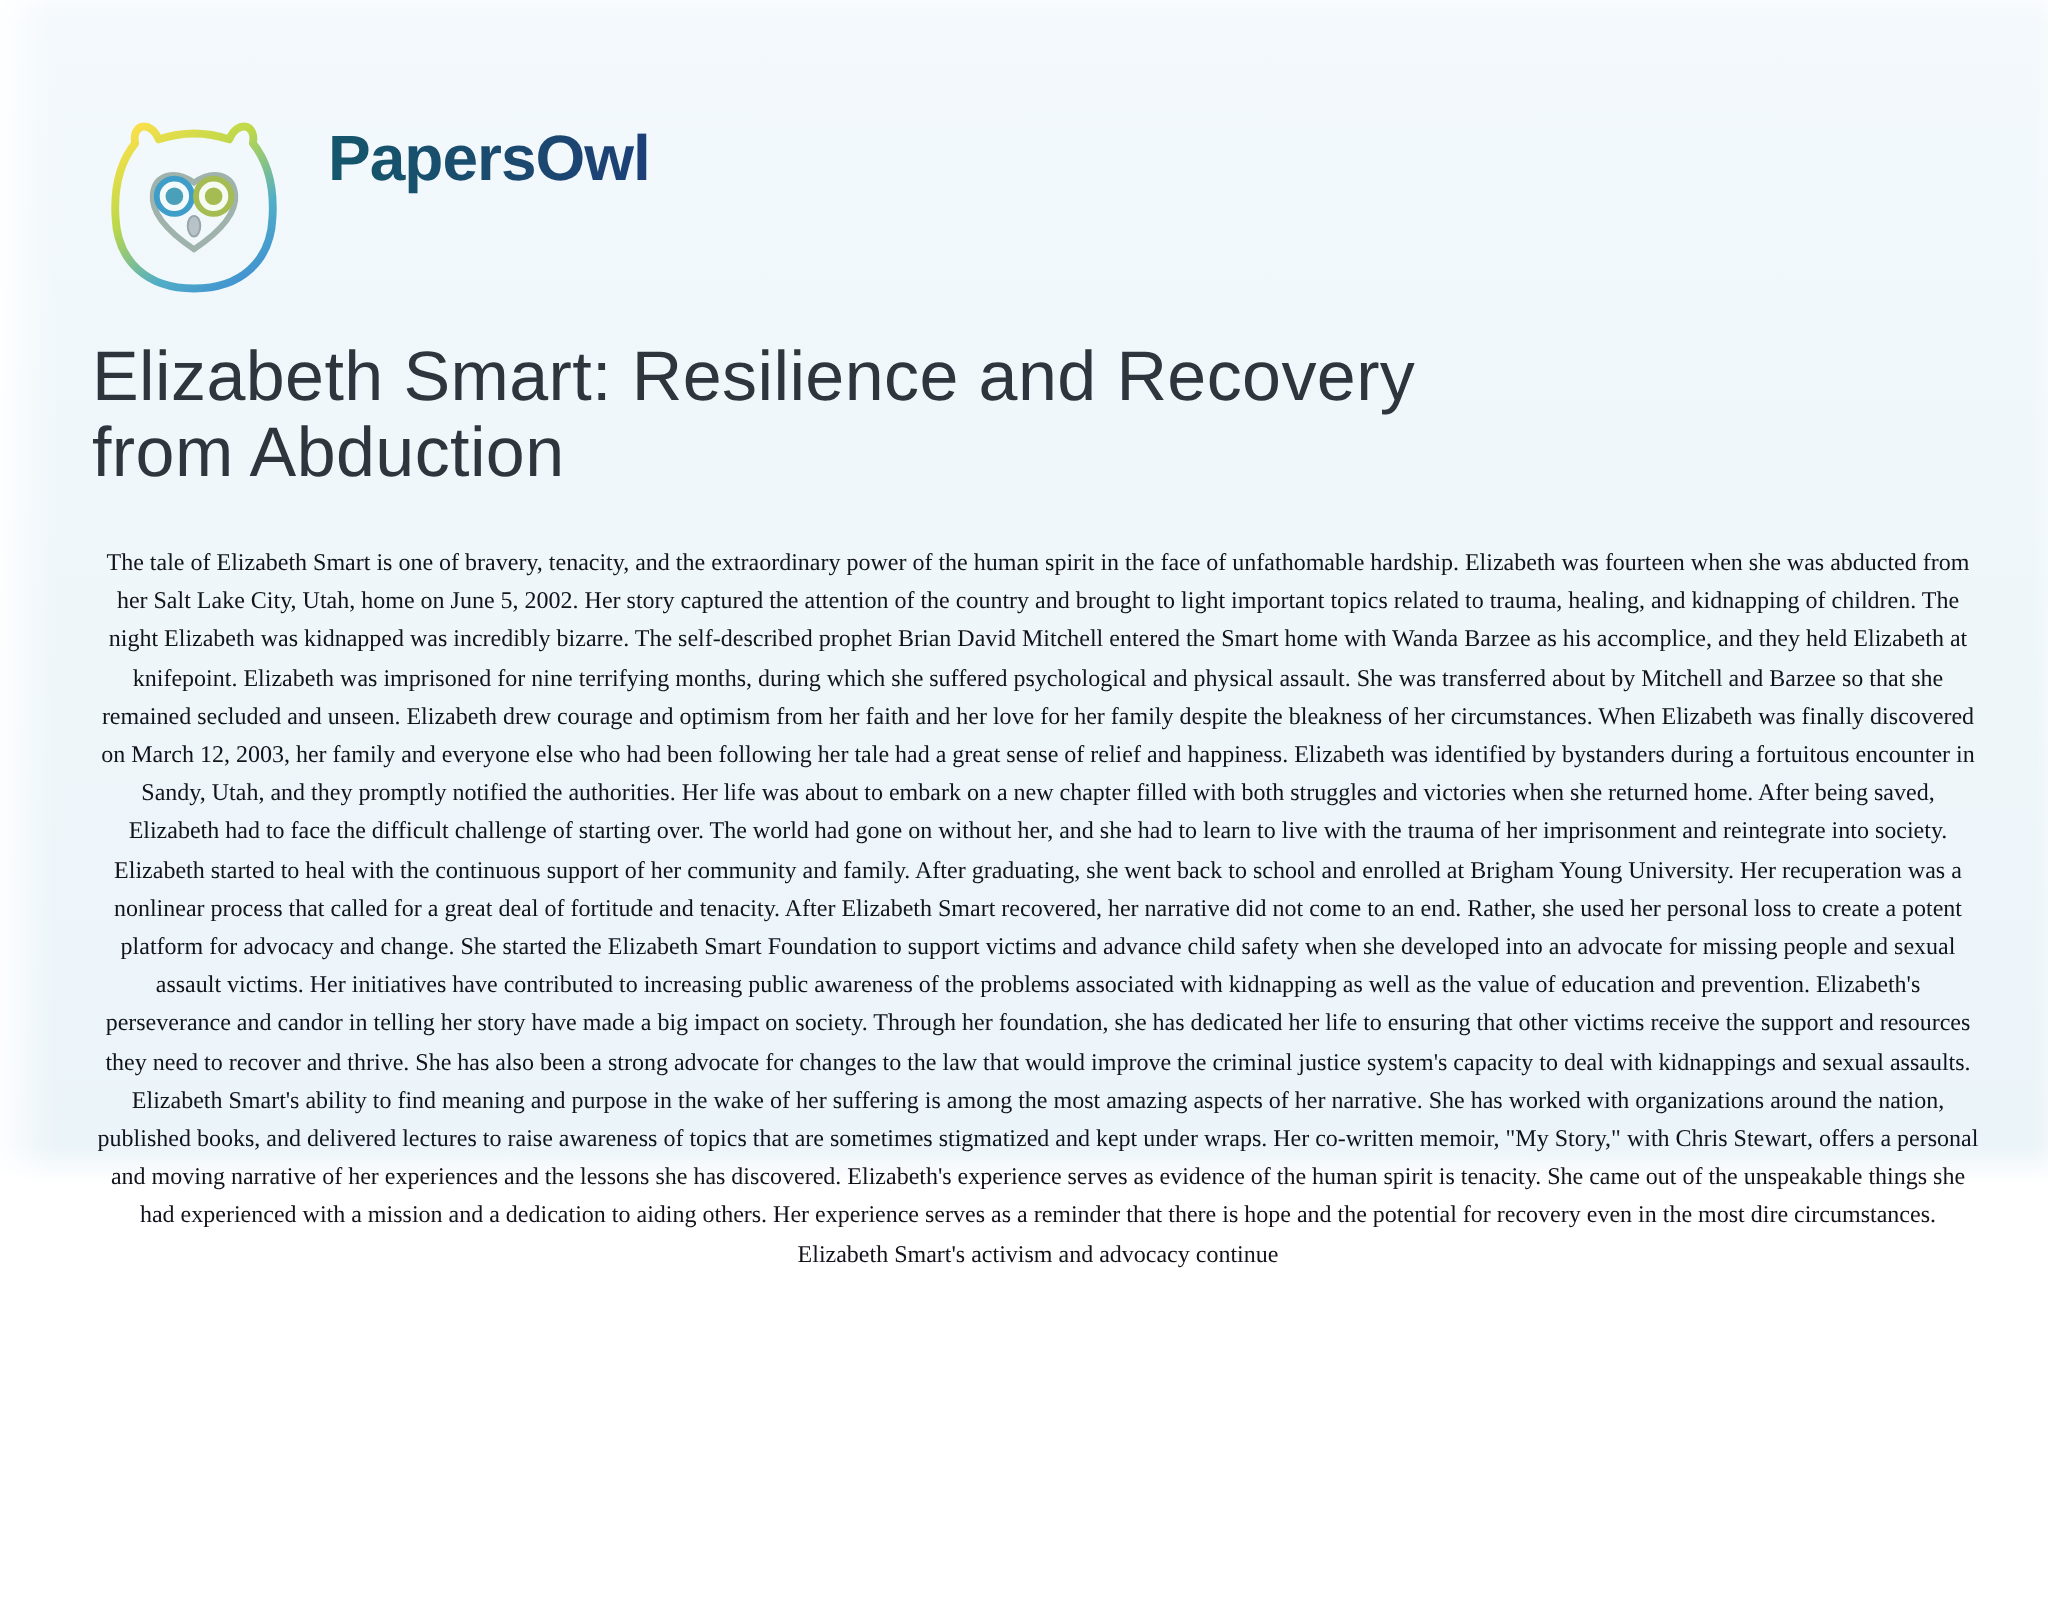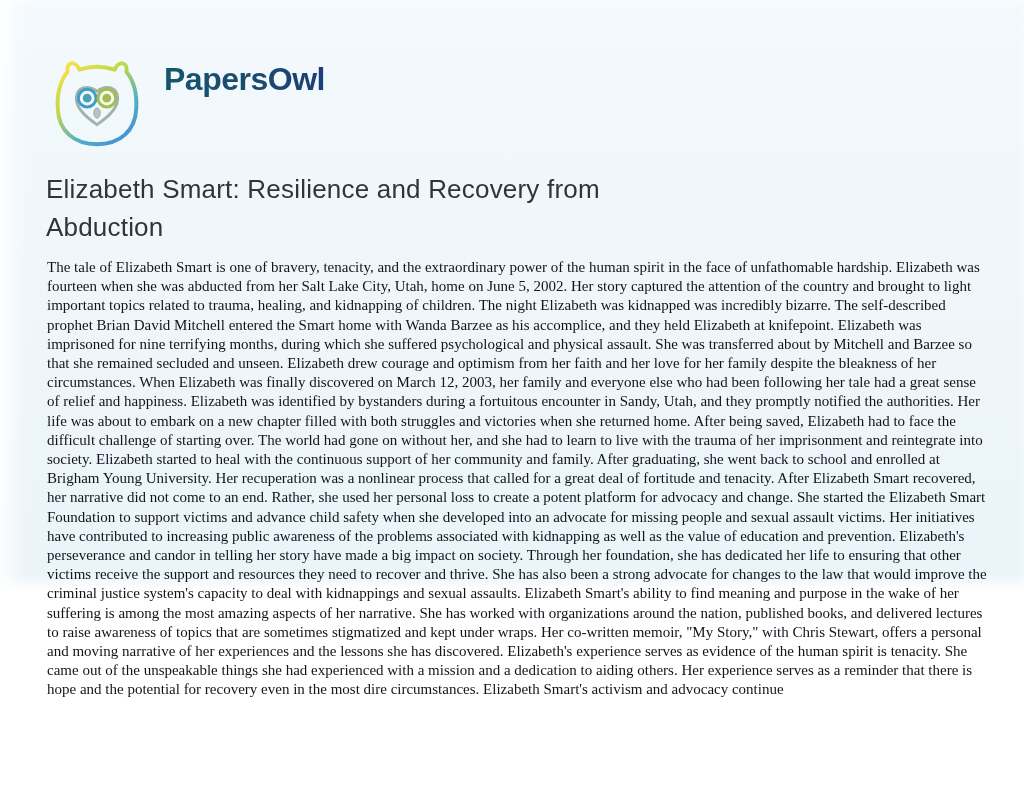--- a/index.html
+++ b/index.html
@@ -33,29 +33,29 @@
   }
   .brand-url {
     display: block; margin-top: 5px;
     font-size: 17.5px; letter-spacing: 0.2px;
     color: #7db9e8; text-decoration: none;
     line-height: 24px;
   }
   .article-title {
     position: absolute; left: 46px; top: 170px;
     width: 665px; margin: 0;
-    font-size: 26px; font-weight: 400;
+    font-size: 35px; font-weight: 400;
     color: #2f353d; line-height: 38px; letter-spacing: 0.2px;
   }
   .article-body {
-    position: absolute; left: 47px; top: 258px;
+    position: absolute; left: 47px; top: 272px;
     width: 944px; margin: 0;
     font-family: "Liberation Serif", serif;
-    font-size: 15px; line-height: 19.2px;
-    color: #13131c; text-align: left;
+    font-size: 12px; line-height: 19.2px;
+    color: #13131c; text-align: center;
   }
 </style>
 </head>
 <body>
 
 <div class="page">
 
   <div class="header">
     <div class="logo">
       <svg width="102" height="106" viewBox="0 0 104 104" fill="none" xmlns="http://www.w3.org/2000/svg">

